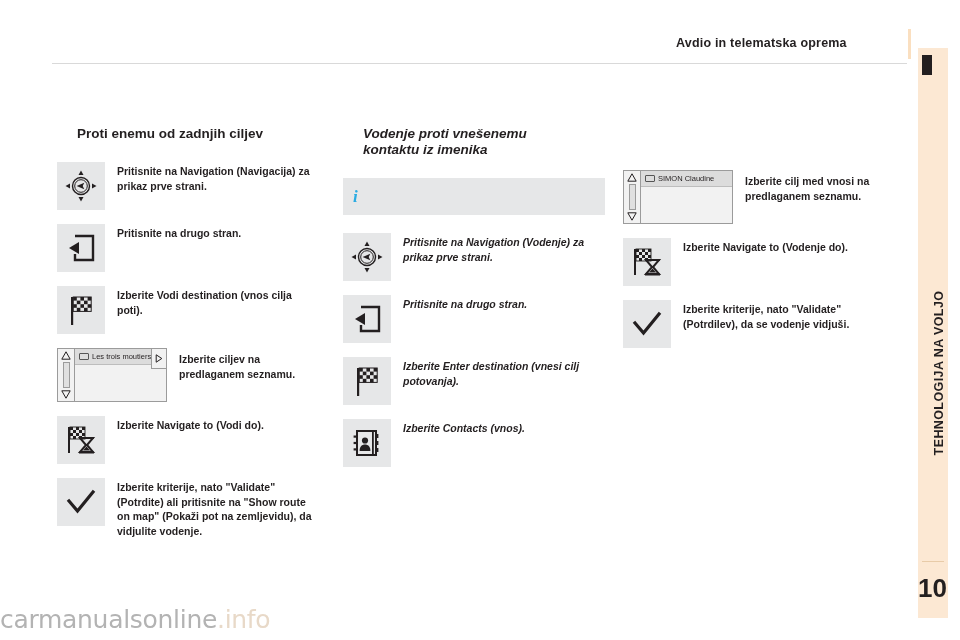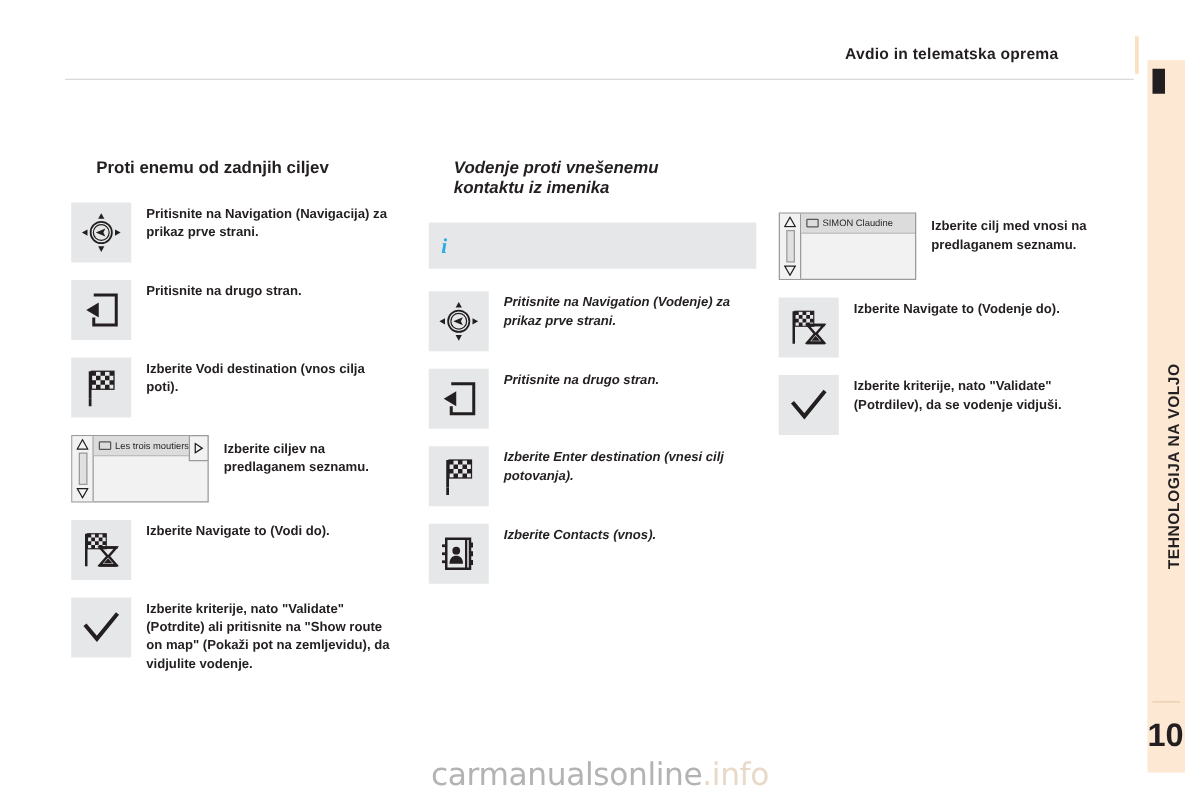--- a/index.html
+++ b/index.html
@@ -234,21 +234,20 @@
   }
   .list-row .step-text { padding-top: 4px; }
   .list-row .list-widget { margin-right: 12px; flex: none; }
 
   
   #watermark {
     position: absolute;
     left: 0;
     bottom: 6px;
     width: 960px;
-    text-align: center;
     font-size: 25px;
     color: #b3b3b3;
     letter-spacing: -0.3px;
     font-family: "DejaVu Sans", sans-serif;
   }
   #watermark .dim { color: #e8d9c8; }
 </style>
 </head>
 <body>
 

